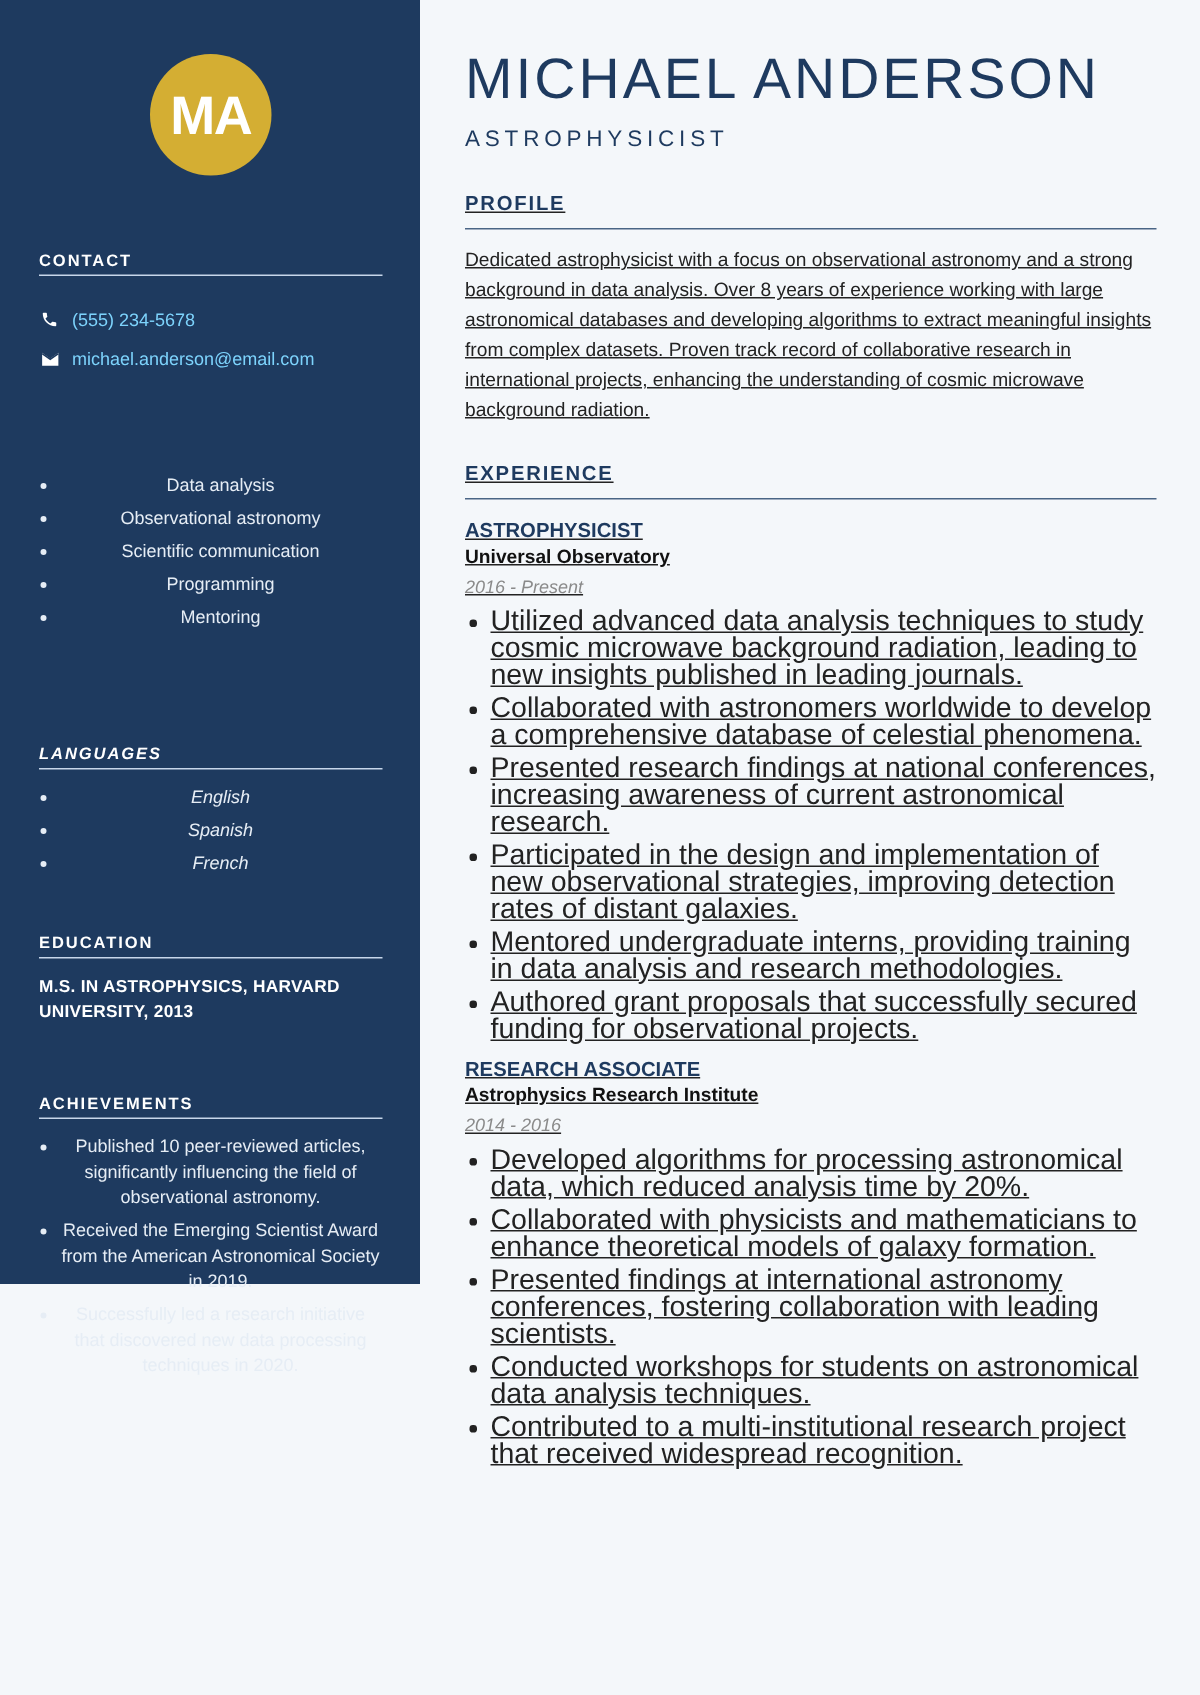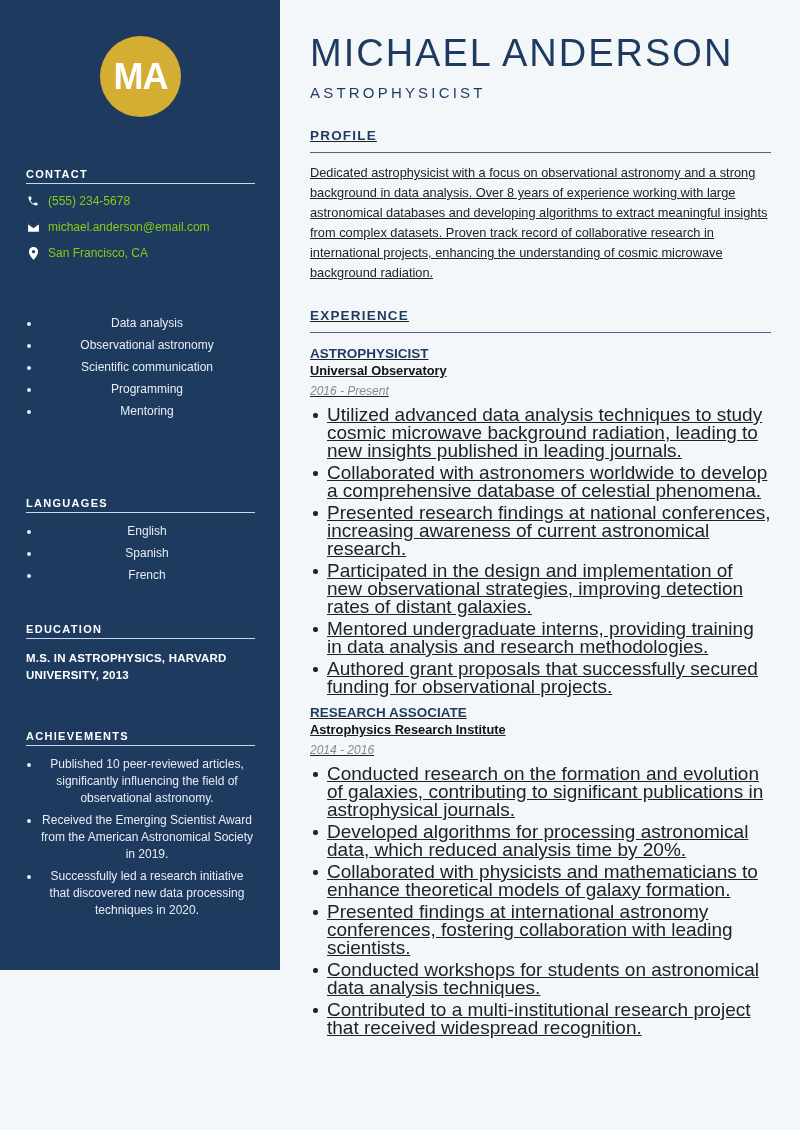--- a/index.html
+++ b/index.html
@@ -5,43 +5,43 @@
   * { box-sizing: border-box; margin: 0; padding: 0; }
   html, body { width: 800px; height: 1130px; }
   body {
     font-family: "Liberation Sans", "DejaVu Sans", sans-serif;
     background: #f4f7fa;
     position: relative;
     overflow: hidden;
   }
   .sidebar {
     position: absolute; left: 0; top: 0;
-    width: 280px; height: 970px;
+    width: 280px; height: 856px;
     background: #1e3a5f;
     color: #ffffff;
     padding: 0 26px;
   }
   .avatar {
     position: absolute; left: 100px; top: 36px;
     width: 81px; height: 81px; border-radius: 50%;
     background: #d4ae33;
     display: flex; align-items: center; justify-content: center;
     color: #fff; font-weight: 700; font-size: 36px; letter-spacing: -1px;
   }
   .side-section { position: absolute; left: 26px; width: 229px; }
   .side-title {
     font-size: 11px; font-weight: 700; letter-spacing: 1.3px;
     color: #ffffff;
     padding-bottom: 3px;
     border-bottom: 1.5px solid #c7d6ea;
   }
   .contact-list { list-style: none; margin-top: 10px; }
   .contact-list li {
-    display: flex; align-items: flex-start;
-    font-size: 12px; color: #84cc16; height: 26px;
+    display: flex; align-items: flex-end;
+    font-size: 12px; color: #7dd3fc; height: 26px;
   }
   .contact-list .ico { width: 14px; height: 14px; margin-right: 8px; display: inline-flex; align-items: center; justify-content: center; }
   .bullet-list { list-style: none; margin-top: 10px; }
   .bullet-list li {
     position: relative; padding-left: 13px;
     font-size: 12px; line-height: 17px; color: #e6edf5;
     margin-bottom: 5px;
     text-align: center;
   }
   .bullet-list li::before {
@@ -109,43 +109,34 @@
       </li>
       <li>
         <span class="ico">
           <svg width="13" height="11" viewBox="0 0 24 20">
               <path fill="#fff" d="M2 2h20v16H2z M2 2l10 7 10-7"></path>
               <path fill="none" stroke="#1e3a5f" stroke-width="2" d="M2 3l10 7 10-7"></path>
             </svg>
         </span>
         <span>michael.anderson@email.com</span>
       </li>
-      <li>
-        <span class="ico">
-          <svg width="11" height="13" viewBox="0 0 24 28">
-              <path fill="#fff" d="M12 0C6.5 0 2 4.5 2 10c0 7.5 10 18 10 18s10-10.5 10-18C22 4.5 17.5 0 12 0z"></path>
-              <circle cx="12" cy="10" r="3.5" fill="#1e3a5f"></circle>
-            </svg>
-        </span>
-        <span>San Francisco, CA</span>
-      </li>
     </ul>
   </section>
 
   <section class="side-section" style="top:305px;">
     <ul class="bullet-list">
       <li>Data analysis</li>
       <li>Observational astronomy</li>
       <li>Scientific communication</li>
       <li>Programming</li>
       <li>Mentoring</li>
     </ul>
   </section>
 
-  <section class="side-section" style="top:497px;">
+  <section class="side-section" style="top:497px;font-style:italic;">
     <h2 class="side-title">LANGUAGES</h2>
     <ul class="bullet-list">
       <li>English</li>
       <li>Spanish</li>
       <li>French</li>
     </ul>
   </section>
 
   <section class="side-section" style="top:623px;">
     <h2 class="side-title">EDUCATION</h2>
@@ -186,21 +177,20 @@
         <li>Mentored undergraduate interns, providing training in data analysis and research methodologies.</li>
         <li>Authored grant proposals that successfully secured funding for observational projects.</li>
       </ul>
     </div>
 
     <div style="margin-top:-4px;">
       <div class="job-title">RESEARCH ASSOCIATE</div>
       <div class="company">Astrophysics Research Institute</div>
       <div class="dates">2014 - 2016</div>
       <ul class="duties">
-        <li>Conducted research on the formation and evolution of galaxies, contributing to significant publications in astrophysical journals.</li>
         <li>Developed algorithms for processing astronomical data, which reduced analysis time by 20%.</li>
         <li>Collaborated with physicists and mathematicians to enhance theoretical models of galaxy formation.</li>
         <li>Presented findings at international astronomy conferences, fostering collaboration with leading scientists.</li>
         <li>Conducted workshops for students on astronomical data analysis techniques.</li>
         <li>Contributed to a multi-institutional research project that received widespread recognition.</li>
       </ul>
     </div>
   </section>
 </main>
 

